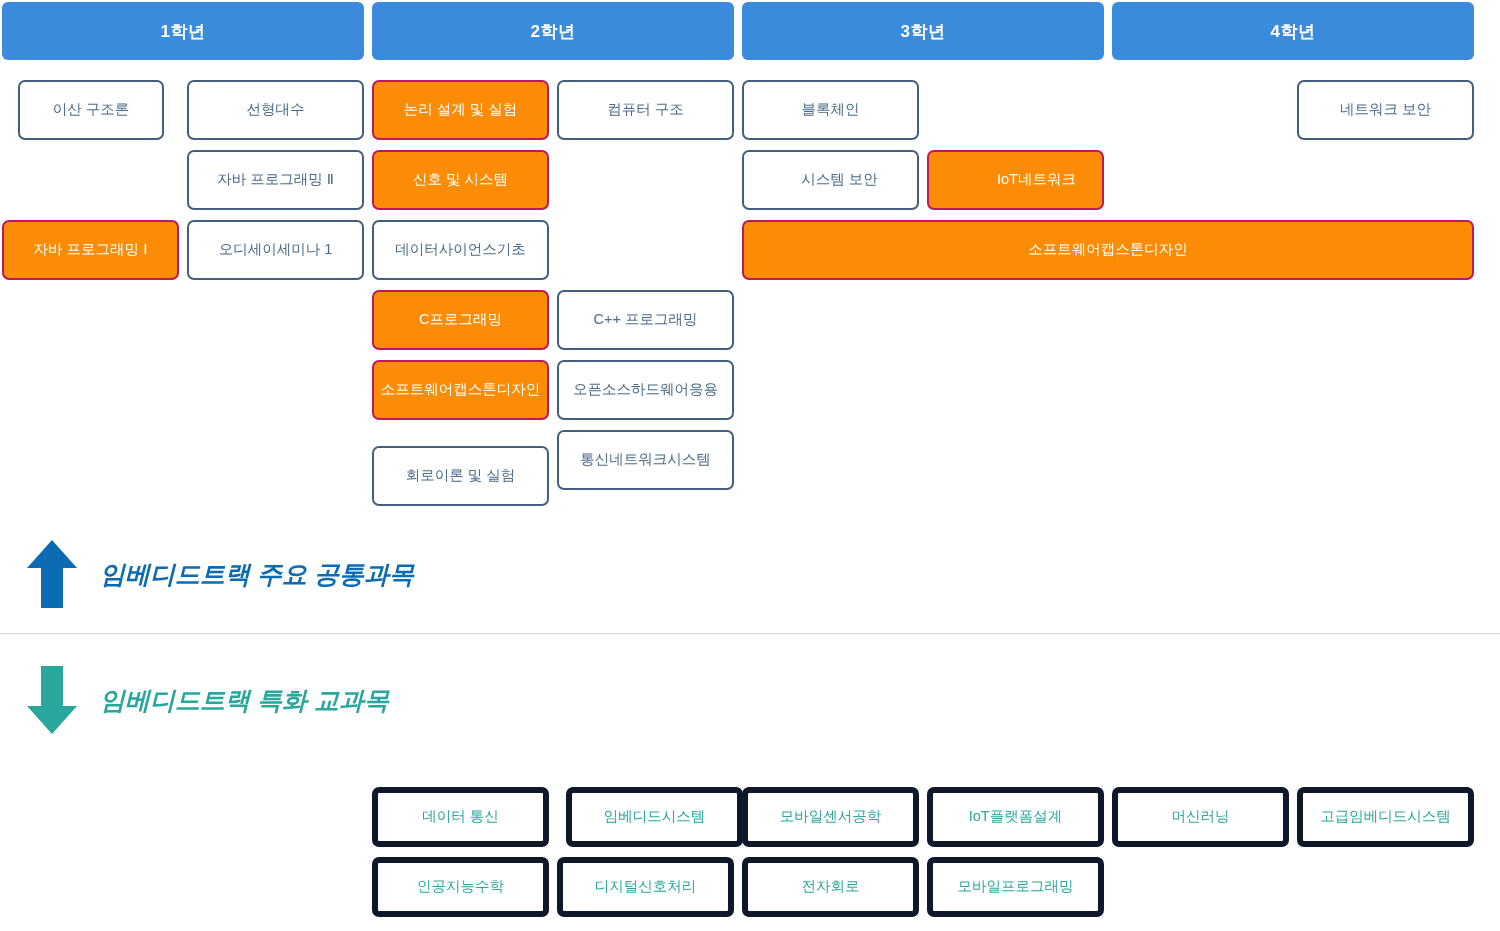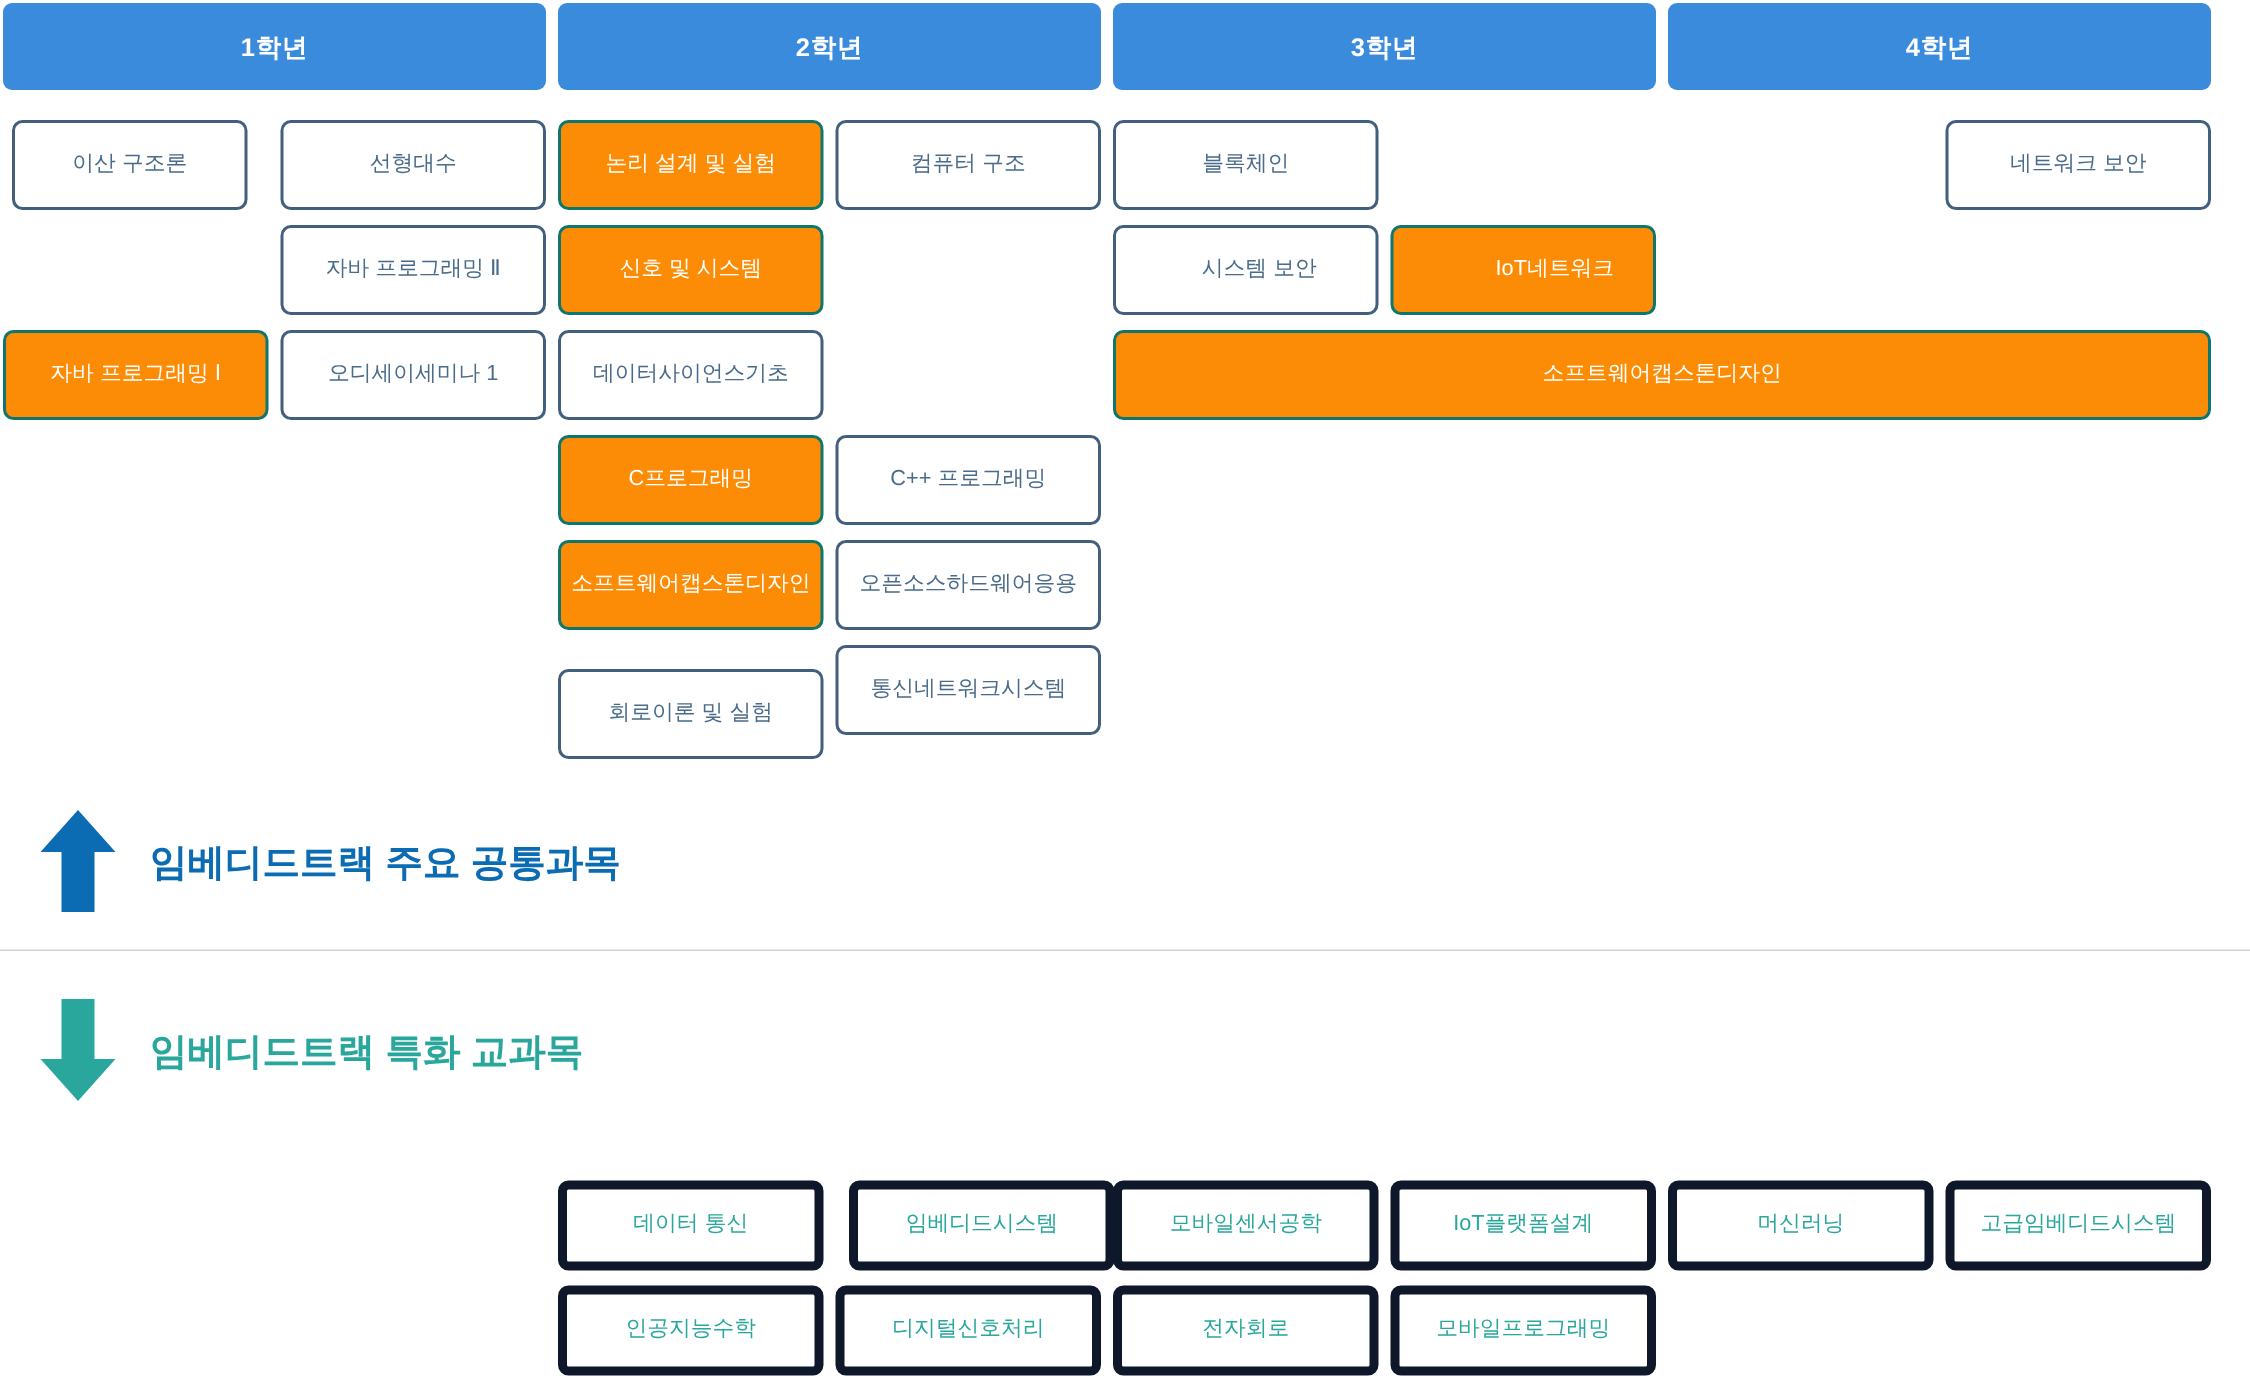--- a/index.html
+++ b/index.html
@@ -40,21 +40,21 @@
     line-height: 1.2;
     padding: 2px 6px;
   }
   .box.plain {
     background: #ffffff;
     border: 2px solid #42607e;
     color: #4a6b8a;
   }
   .box.filled {
     background: #fc8c05;
-    border: 2px solid #0f766e;
+    border: 2px solid #be185d;
     color: #ffffff;
   }
   .box.teal {
     background: #ffffff;
     border: 6px solid #0f172a;
     color: #2aa79d;
   }
 
   
   .divider {
@@ -67,38 +67,39 @@
     position: absolute;
     display: flex;
     align-items: center;
     gap: 22px;
   }
   .arrow { width: 52px; height: 72px; flex: 0 0 52px; }
   .band-label {
     font-size: 25px;
     font-weight: 700;
     white-space: nowrap;
+    font-style: italic;
   }
   .band-common .band-label { color: #0b6cb4; }
   .band-special .band-label { color: #2aa79d; }
 </style>
 </head>
 <body>
 
 <div class="page">
 
   <div id="year-heads">
       <div class="year-head" style="left: 2px; top: 2px; width: 362px;">1학년</div>
       <div class="year-head" style="left: 372px; top: 2px; width: 362px;">2학년</div>
       <div class="year-head" style="left: 742px; top: 2px; width: 362px;">3학년</div>
       <div class="year-head" style="left: 1112px; top: 2px; width: 362px;">4학년</div>
     </div>
 
   <div id="common-grid">
-      <div class="box plain" style="left: 8px; top: 80px; width: 157px;">이산 구조론</div>
+      <div class="box plain" style="left: 18px; top: 80px; width: 146px;">이산 구조론</div>
       <div class="box plain" style="left: 187px; top: 80px; width: 177px;">선형대수</div>
       <div class="box filled" style="left: 372px; top: 80px; width: 177px;">논리 설계 및 실험</div>
       <div class="box plain" style="left: 557px; top: 80px; width: 177px;">컴퓨터 구조</div>
       <div class="box plain" style="left: 742px; top: 80px; width: 177px;">블록체인</div>
       <div class="box plain" style="left: 1297px; top: 80px; width: 177px;">네트워크 보안</div>
       <div class="box plain" style="left: 187px; top: 150px; width: 177px;">자바 프로그래밍 Ⅱ</div>
       <div class="box filled" style="left: 372px; top: 150px; width: 177px;">신호 및 시스템</div>
       <div class="box plain" style="left: 742px; top: 150px; width: 177px; padding-left: 24px;">시스템 보안</div>
       <div class="box filled" style="left: 927px; top: 150px; width: 177px; padding-left: 48px;">IoT네트워크</div>
       <div class="box filled" style="left: 2px; top: 220px; width: 177px;">자바 프로그래밍 Ⅰ</div>

